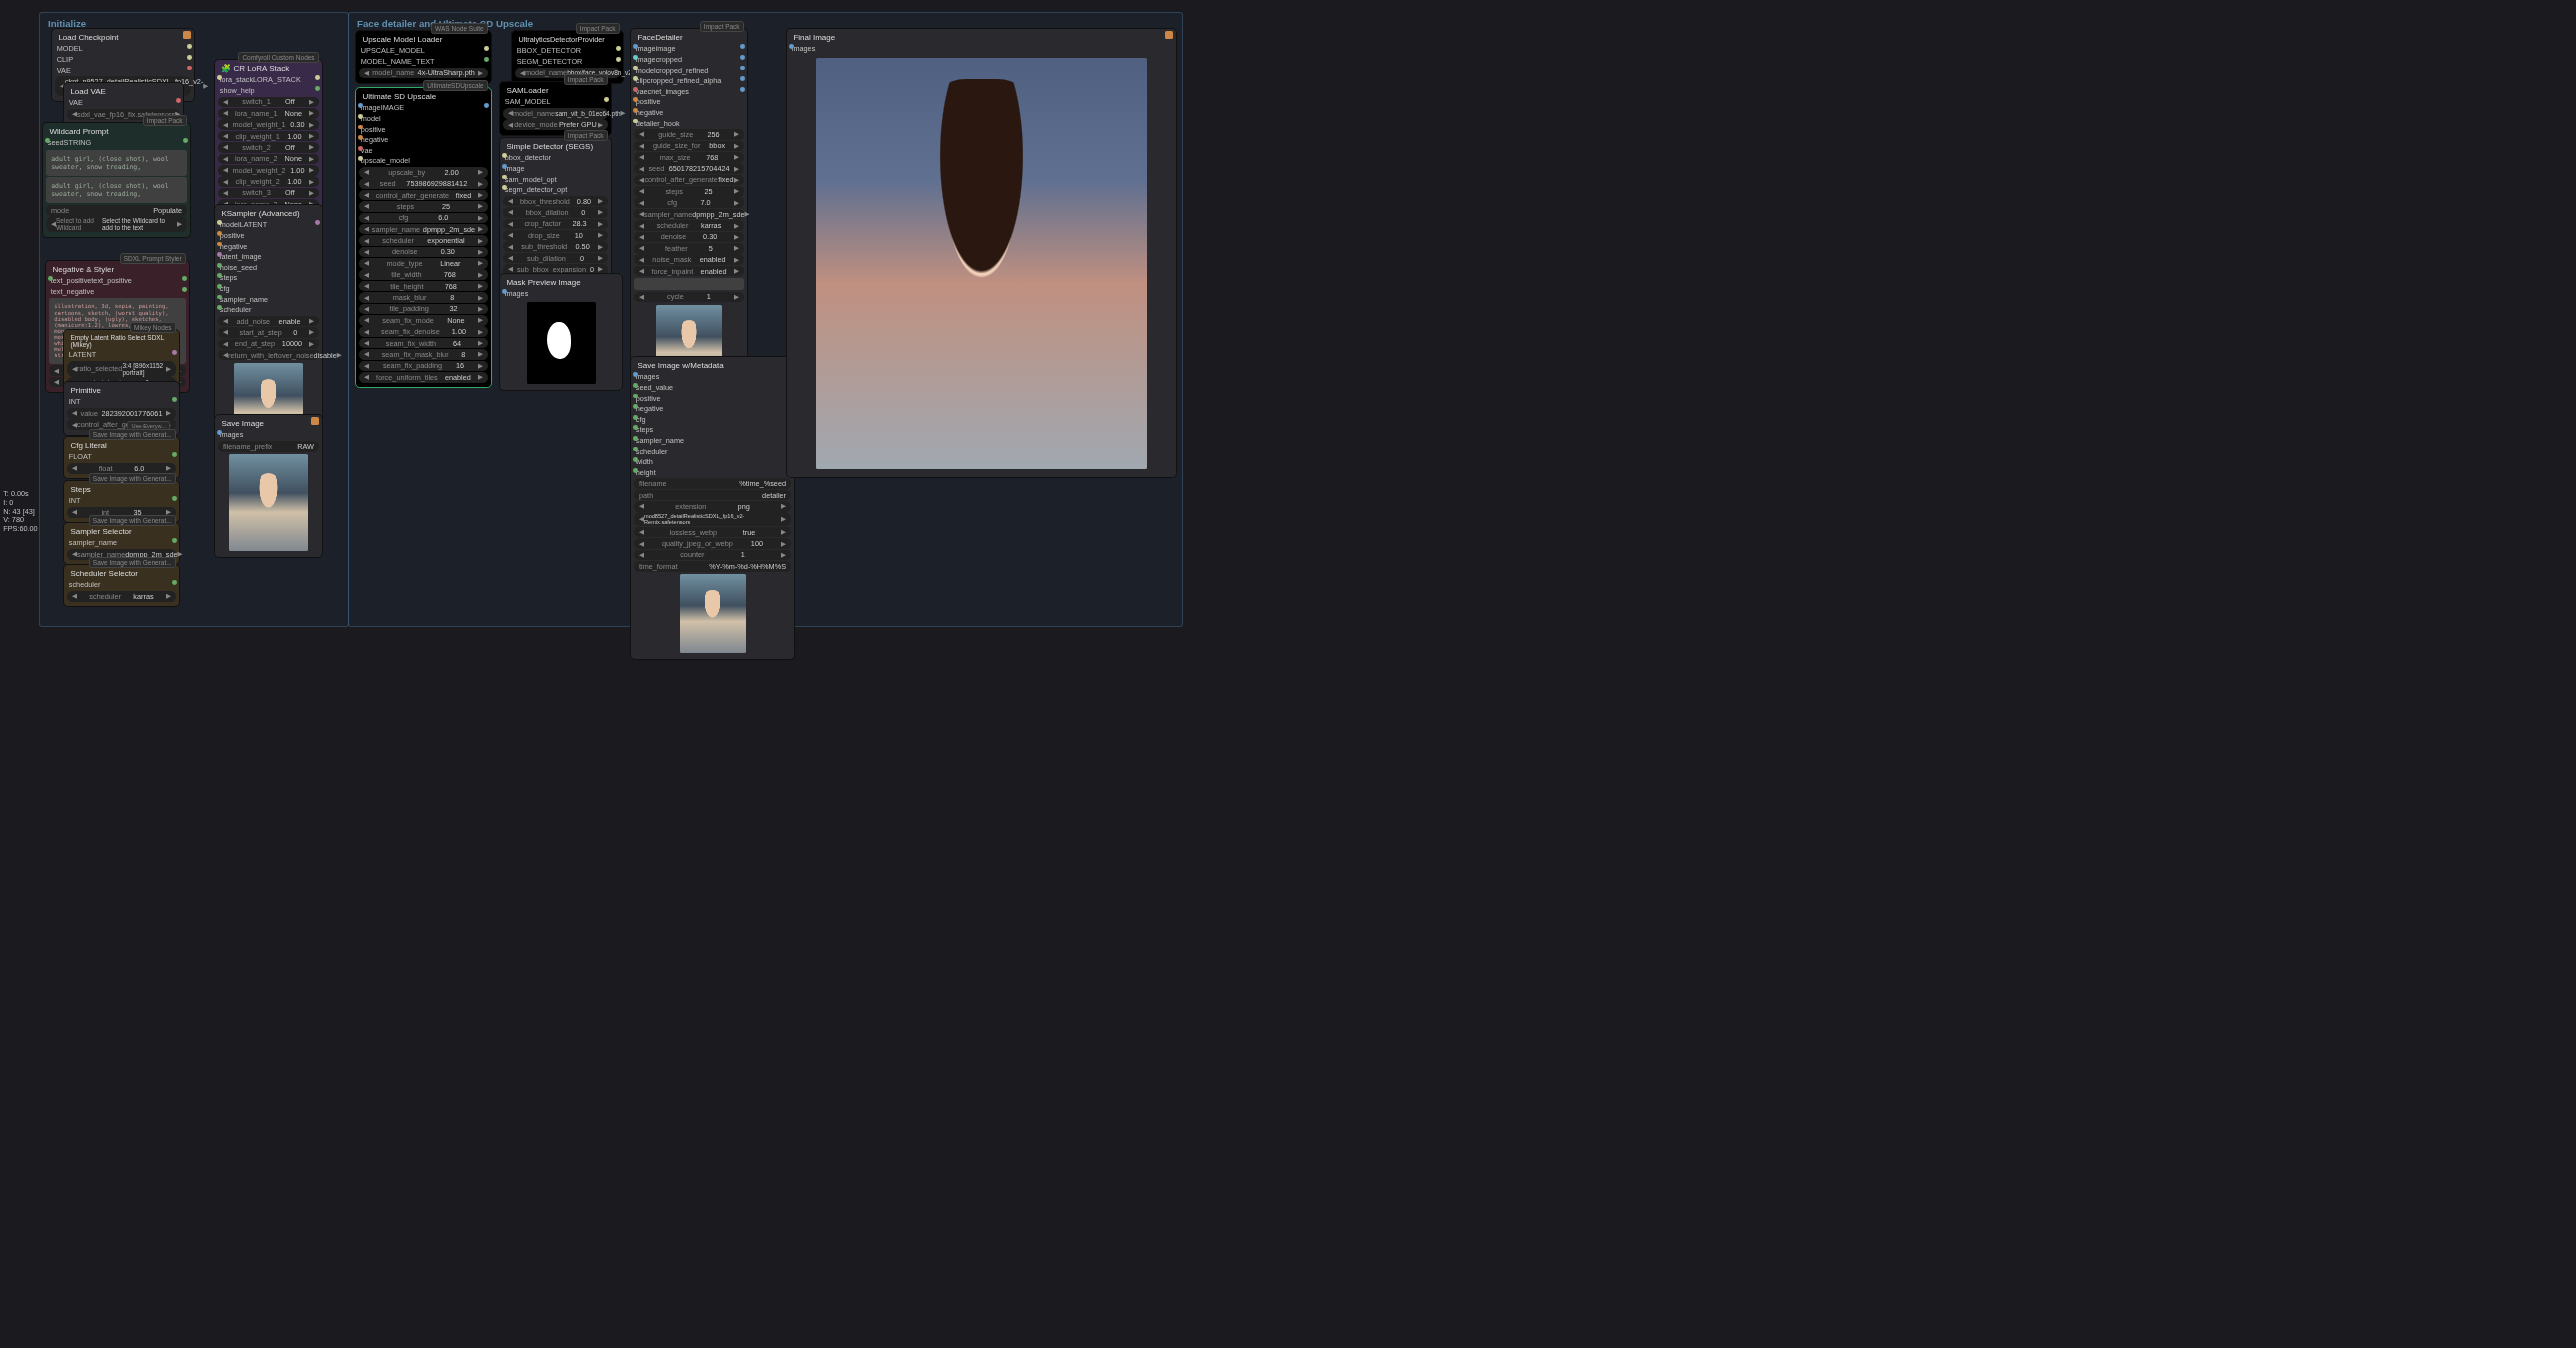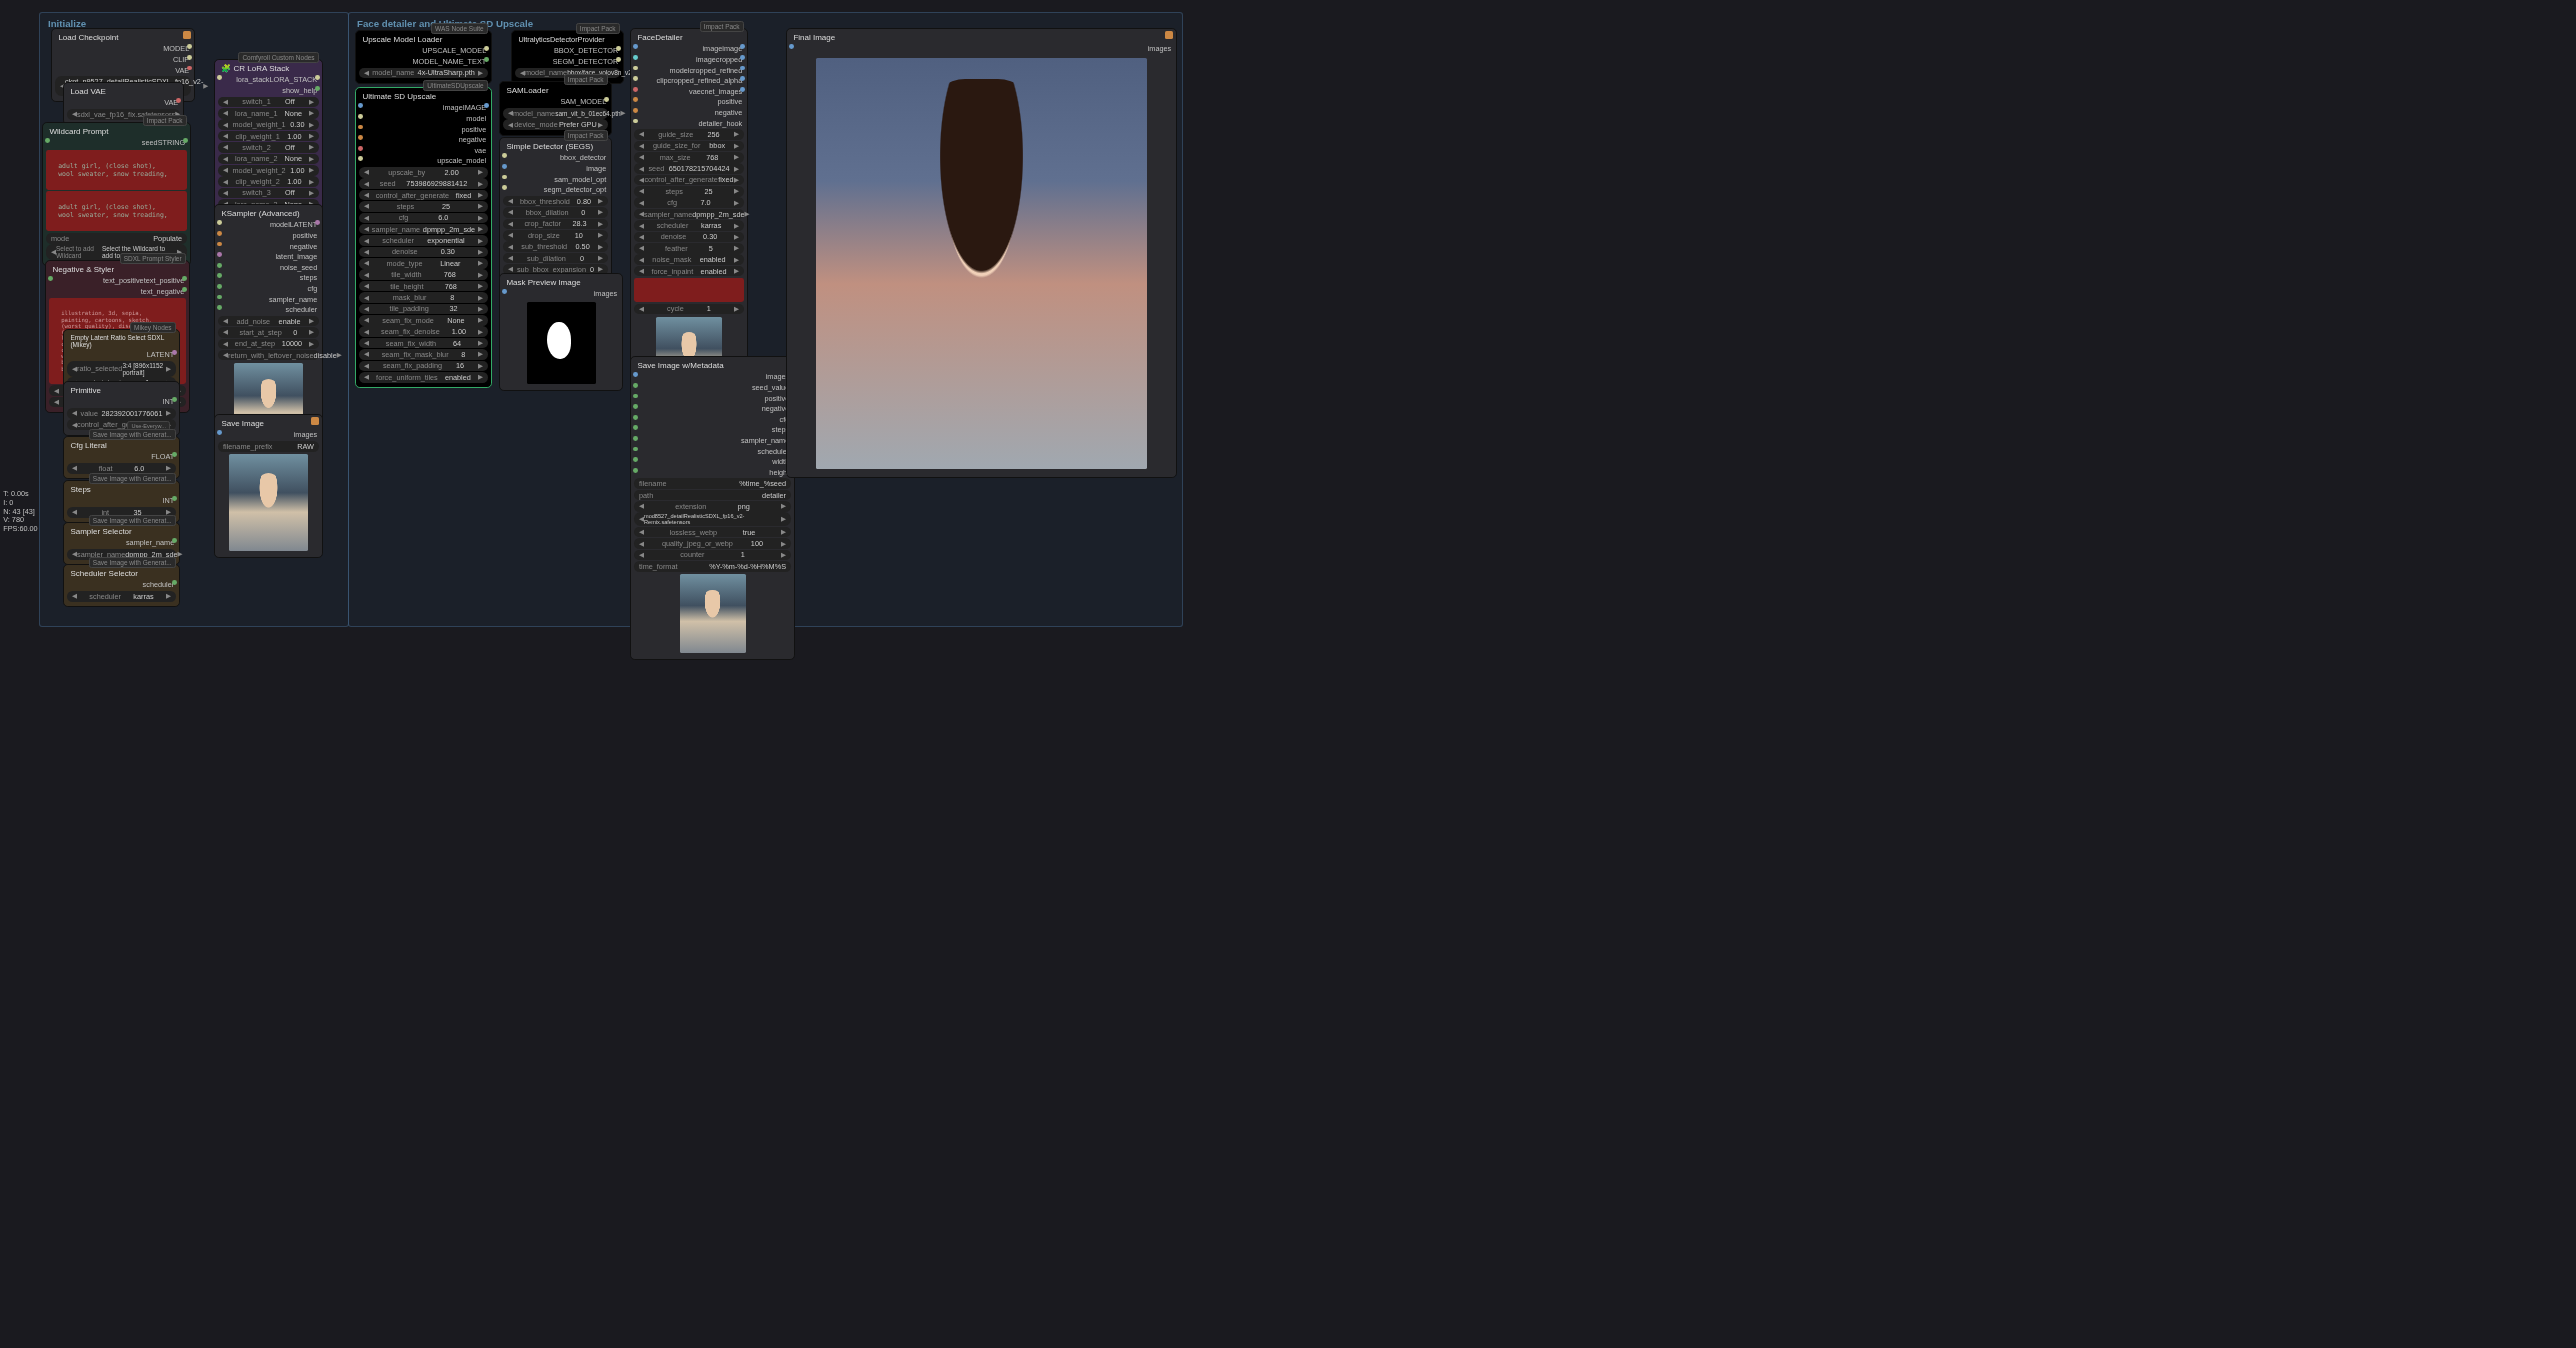--- a/index.html
+++ b/index.html
@@ -10,37 +10,37 @@
 .g-init{left:39px;top:12px;width:310px;height:615px;background:rgba(30,50,70,.25)}
 .g-face{left:348px;top:12px;width:835px;height:615px;background:rgba(30,50,70,.25)}
 .node{position:absolute;background:#2a2a2e;border-radius:4.8px;padding:2.4px 3.2px 4px;border:0.8px solid #111}
 .node.purple{background:#3a2a4a}
 .node.green{background:#000000}
 .node.maroon{background:#3a2028}
 .node.brown{background:#3a3020}
 .node.teal{background:#1e2e2a}
 .ntitle{font-size:8px;color:#ddd;padding:1.6px 3.2px;display:flex;justify-content:space-between;align-items:center}
 .badge{position:absolute;top:-8px;right:3.2px;background:#2a2a2a;color:#888;font-size:6.5px;padding:0.8px 3.2px;border-radius:2.4px;border:0.8px solid #444}
-.row{display:flex;justify-content:flex-end;align-items:center;padding:0.8px 1.6px;font-size:7.3px;position:relative;min-height:9.7px}
+.row{display:flex;justify-content:flex-start;align-items:center;padding:0.8px 1.6px;font-size:7.3px;position:relative;min-height:9.7px}
 .row .l{color:#aaa}
 .row .r{color:#ddd;text-align:right}
 .widget{background:#222;border-radius:6.5px;padding:0.8px 4.8px;margin:0.8px 0;display:flex;justify-content:space-between;align-items:center;font-size:7.3px}
 .widget .wl{color:#888}
 .widget .wv{color:#ccc}
 .dot{width:4.8px;height:4.8px;border-radius:50%;display:inline-block;margin:0 1.6px;vertical-align:middle}
 .d-y{background:#cc9}
 .d-g{background:#6a6}
 .d-b{background:#69c}
 .d-o{background:#c84}
 .d-p{background:#a7a}
 .d-c{background:#6cc}
 .d-r{background:#c66}
 .slot-l{position:absolute;left:-2.4px}
 .slot-r{position:absolute;right:-2.4px}
-.textarea{background:#7f1d1d;border-radius:2.4px;padding:12px;font-family:monospace;font-size:6.5px;color:#9a9;min-height:24px;margin:1.6px 0}
+.textarea{background:#404040;border-radius:2.4px;padding:5px;font-family:monospace;font-size:6.5px;color:#9a9;min-height:24px;margin:1.6px 0}
 .preview{background:#000;margin:2.4px auto;display:block;border-radius:1.6px}
 .portrait{background:linear-gradient(180deg,#7090a0 0%,#405060 40%,#d0c0a8 60%,#808890 100%);position:relative}
 .portrait::after{content:"";position:absolute;top:20%;left:30%;width:40%;height:50%;background:radial-gradient(ellipse at 50% 30%,#e8c8a8 40%,transparent 42%);border-radius:50%}
 .mask{background:#000;position:relative}
 .mask::after{content:"";position:absolute;top:25%;left:30%;width:35%;height:45%;background:#fff;border-radius:50% 50% 45% 55%}
 .final{background:linear-gradient(180deg,#506080 0%,#607090 30%,#c09080 55%,#a0a8b0 100%);position:relative;border-radius:1.6px}
 .final::before{content:"";position:absolute;top:5%;left:25%;width:50%;height:75%;background:radial-gradient(ellipse at 50% 25%,#2a1810 35%,transparent 36%),radial-gradient(ellipse at 50% 40%,#f0d0b8 28%,transparent 29%);border-radius:40% 40% 30% 30%}
 .stats{position:absolute;left:3.2px;top:490px;font-size:6.5px;color:#555;line-height:1.2}
 .tri{color:#888;font-size:6.5px}
 .sq{position:absolute;top:1.6px;right:3.2px;width:8px;height:8px;background:#c84;border-radius:1.6px}

